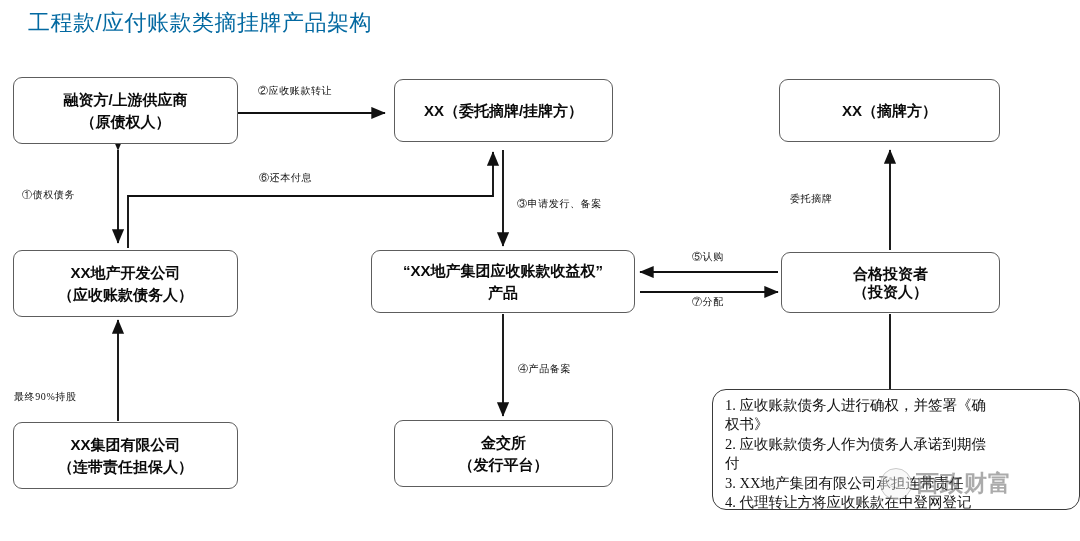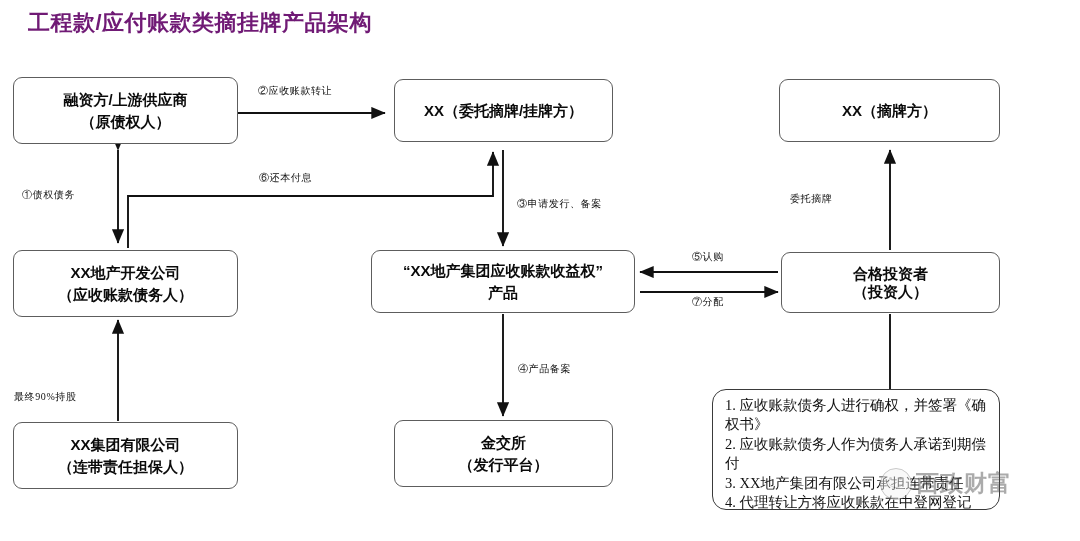--- a/index.html
+++ b/index.html
@@ -14,23 +14,23 @@
     height:541px;
     background:#ffffff;
     overflow:hidden;
   }
   
   .page-title{
     position:absolute;
     left:28px;
     top:8px;
     font-size:22px;
-    font-weight:bold;
+    font-weight:normal;
     letter-spacing:0.5px;
-    color:#701a75;
+    color:#0369a1;
     white-space:nowrap;
   }
   
   .node{
     position:absolute;
     box-sizing:border-box;
     border:1.6px solid #5d5d5d;
     border-radius:9px;
     background:#ffffff;
     display:flex;
@@ -189,21 +189,21 @@
   <div class="node" style="left:13px; top:422px; width:225px; height:67px;">
     <span class="l1">XX集团有限公司</span>
     <span class="l2">（连带责任担保人）</span>
   </div>
 
   <div class="node" style="left:394px; top:420px; width:219px; height:67px;">
     <span class="l1">金交所</span>
     <span class="l2">（发行平台）</span>
   </div>
 
-  <div class="notes" style="left:712px; top:389px; width:288px; height:121px;">
+  <div class="notes" style="left:712px; top:389px; width:368px; height:121px;">
     <span class="nline">1. 应收账款债务人进行确权，并签署《确</span>
     <span class="nline">权书》</span>
     <span class="nline">2. 应收账款债务人作为债务人承诺到期偿</span>
     <span class="nline">付</span>
     <span class="nline">3. XX地产集团有限公司承担连带责任</span>
     <span class="nline">4. 代理转让方将应收账款在中登网登记</span>
   </div>
 
   <div class="lbl" style="left:258px; top:84px;">②应收账款转让</div>
 

